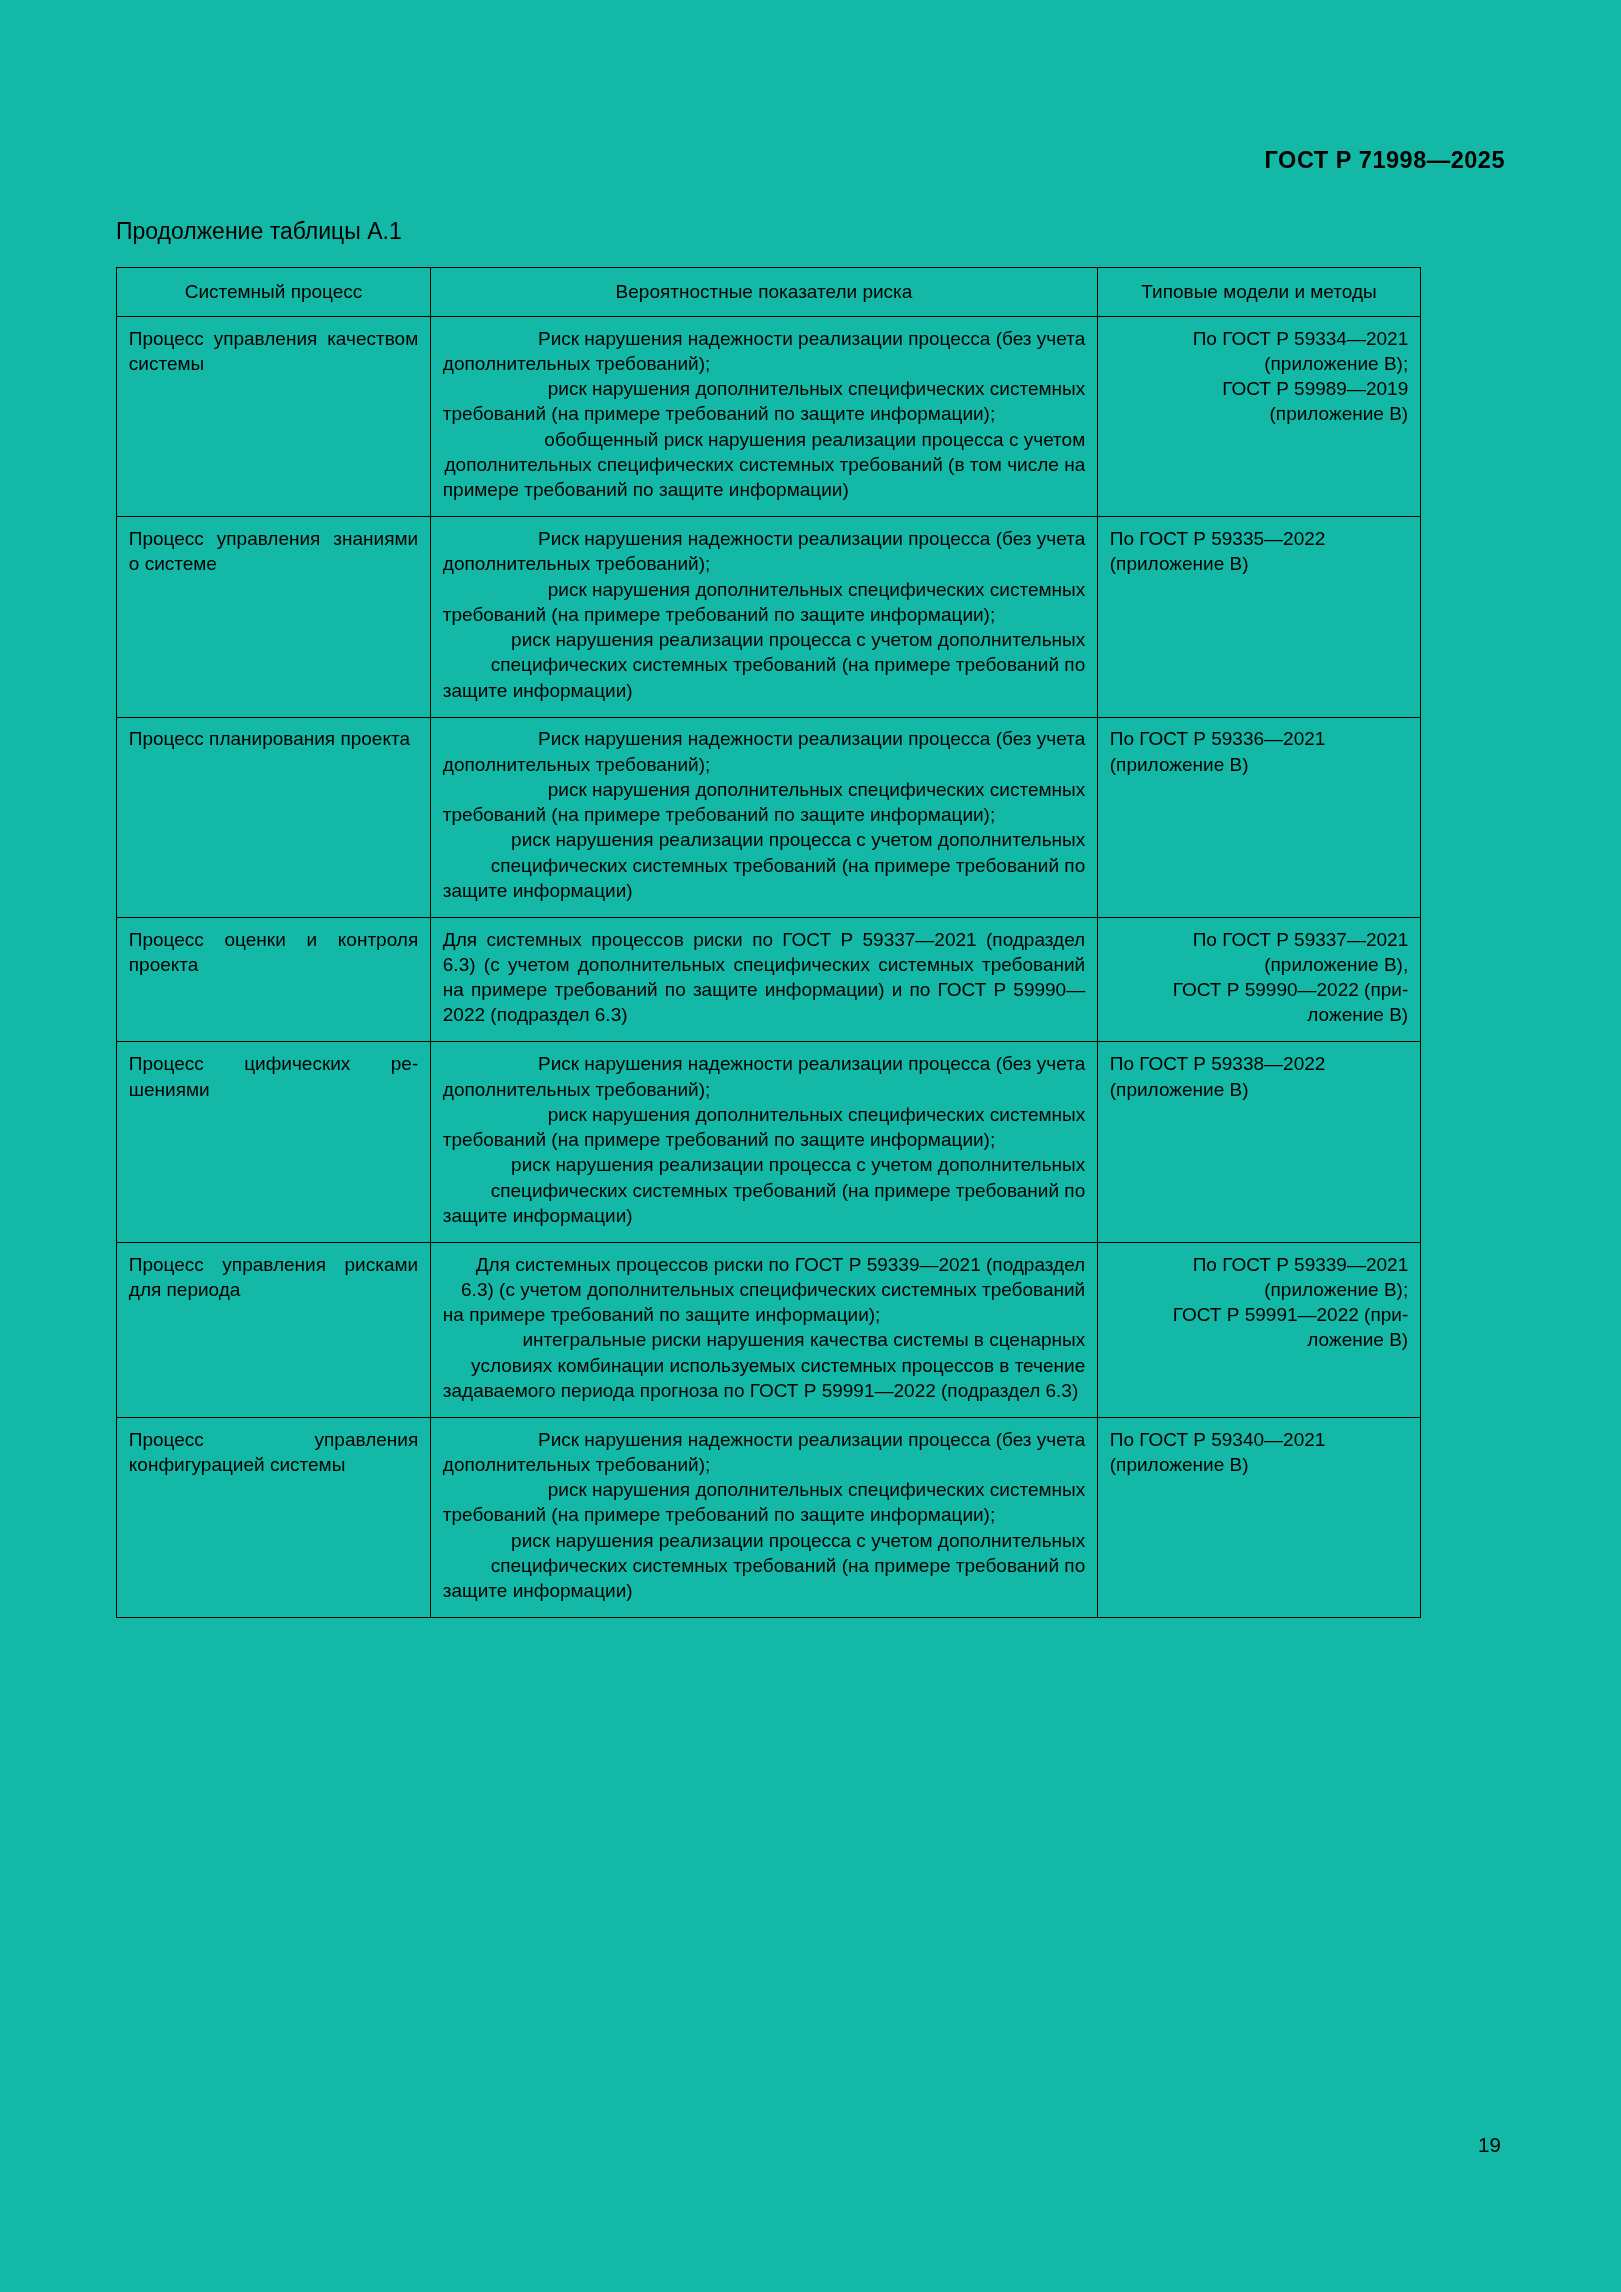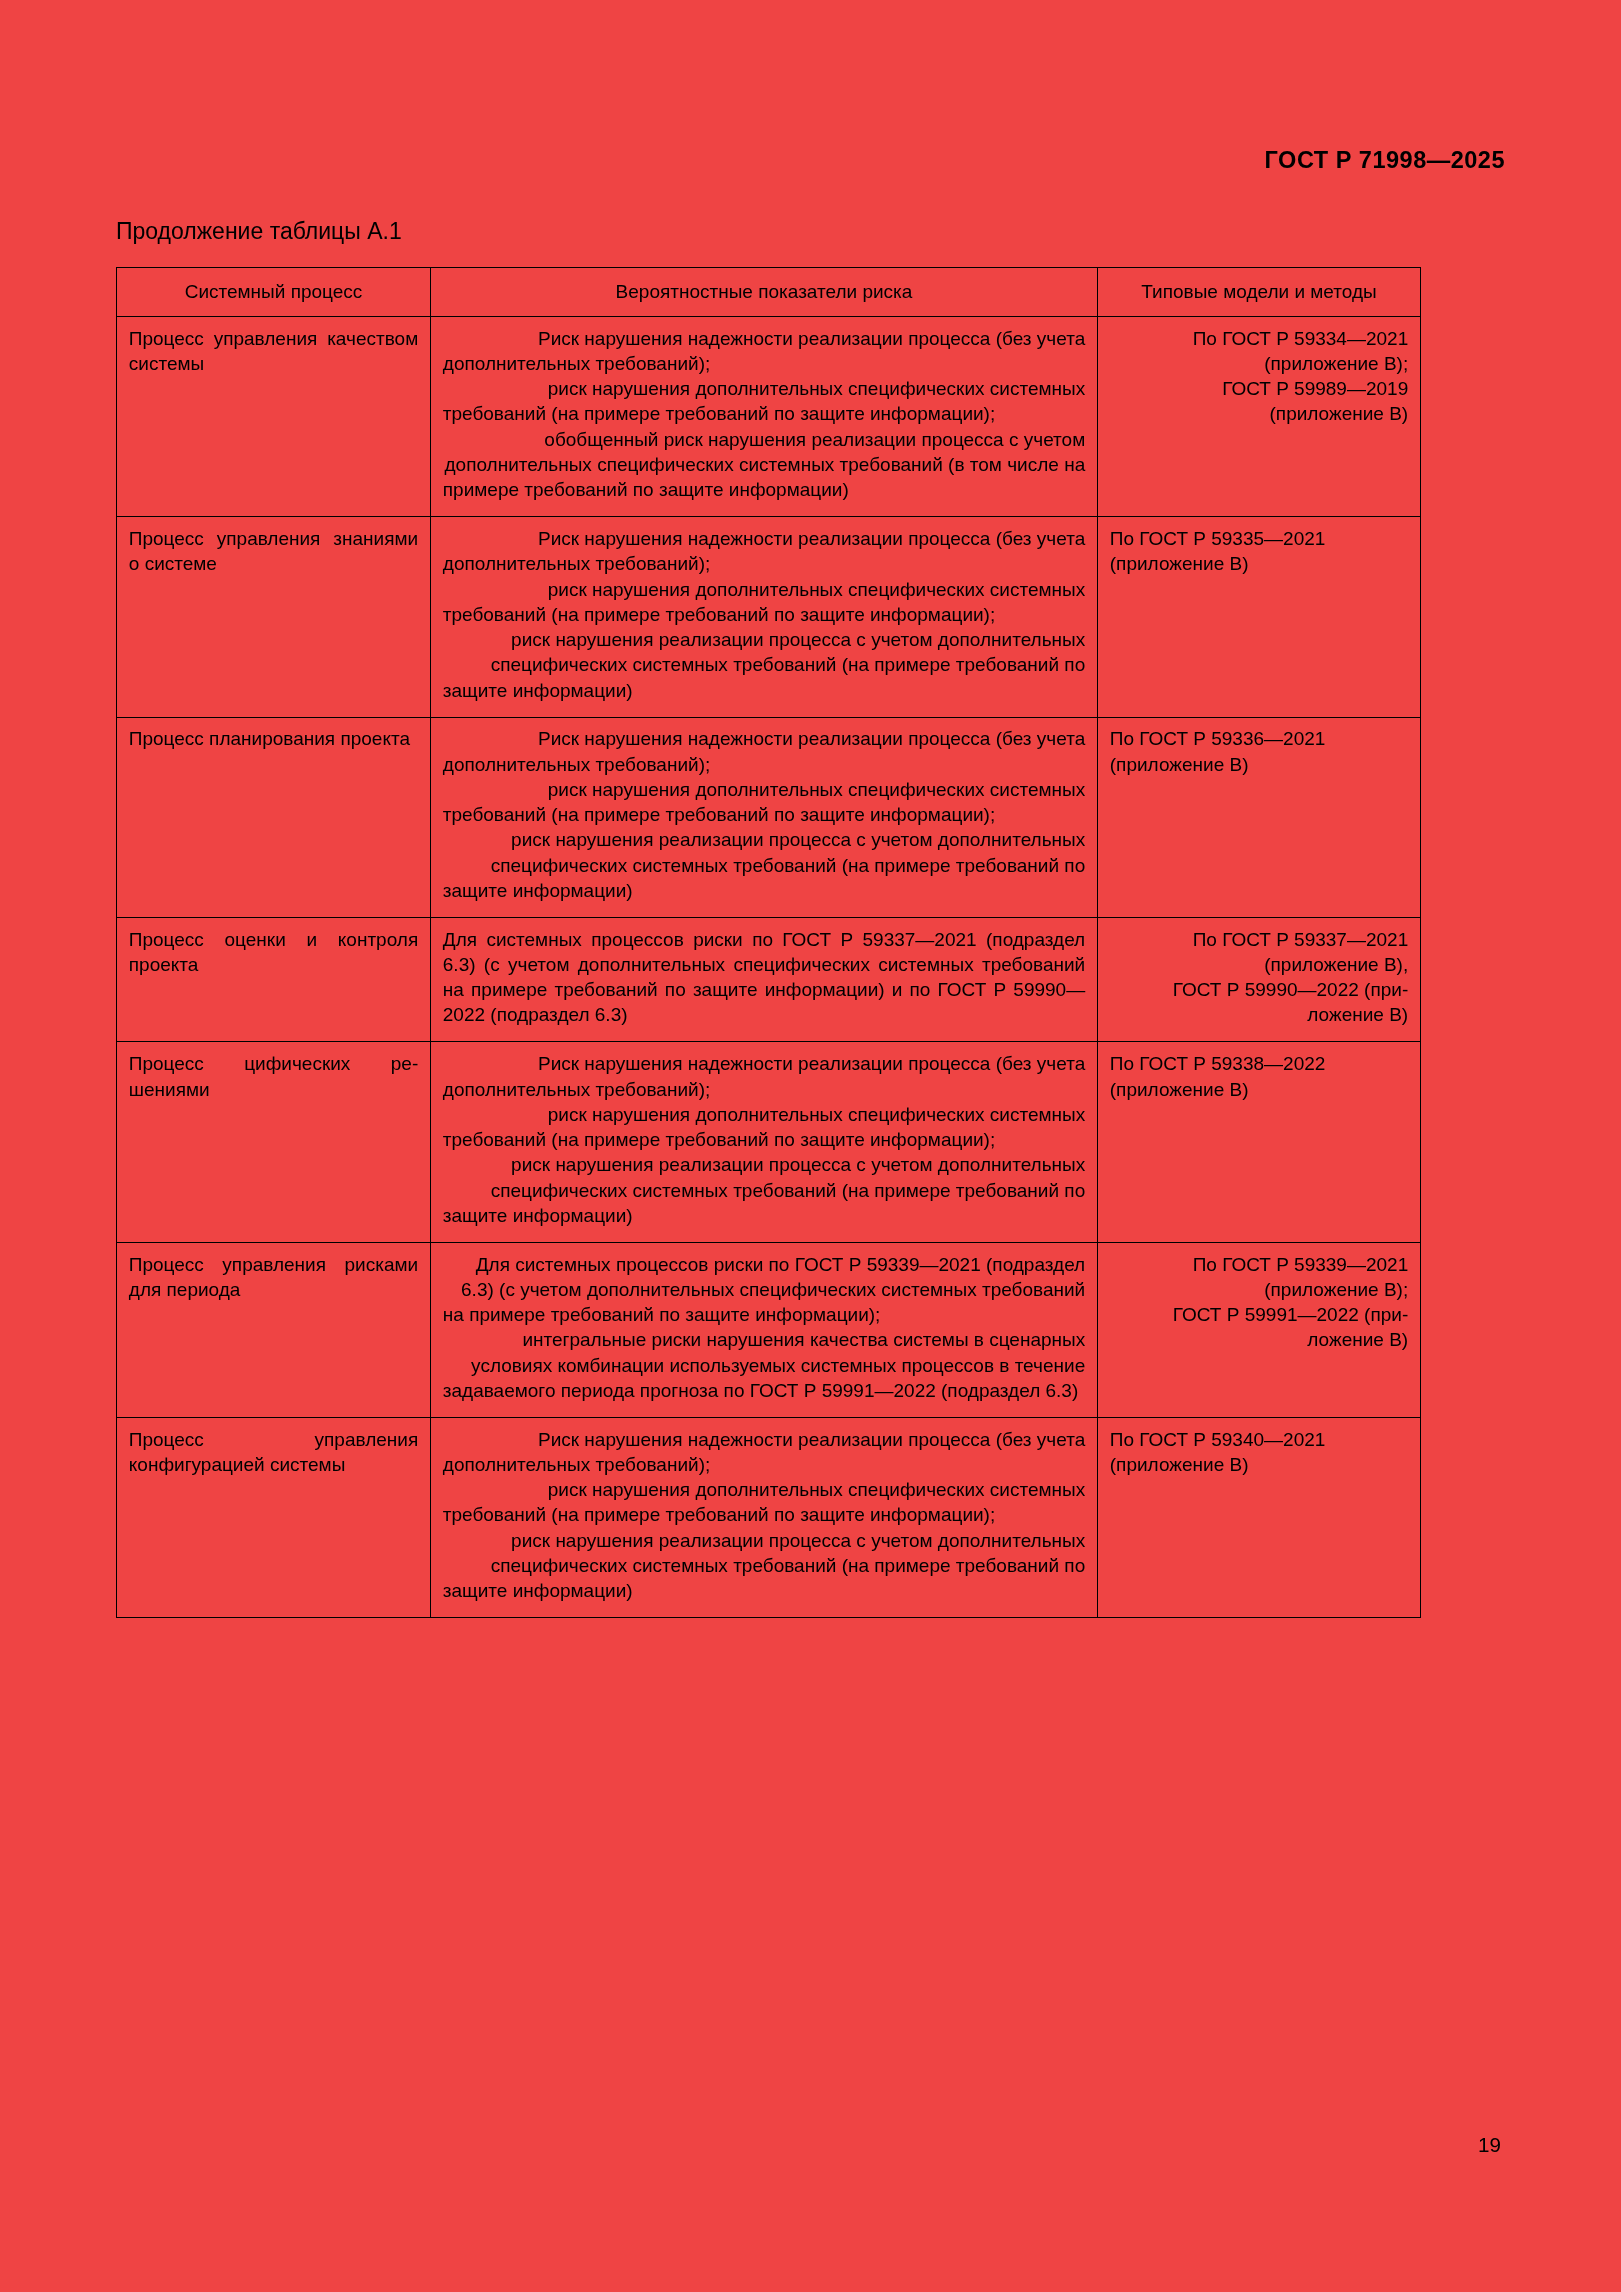--- a/index.html
+++ b/index.html
@@ -9,21 +9,21 @@
   }
   body {
     font-family: "Liberation Sans", sans-serif;
     color: #000000;
   }
   .page {
     position: relative;
     width: 1621px;
     height: 2293px;
     margin: 0 auto;
-    background: #ef4444;
+    background: #14b8a6;
     box-sizing: border-box;
   }
   .header {
     position: absolute;
     top: 147px;
     right: 116px;
     font-size: 23.5px;
     font-weight: bold;
     letter-spacing: 0.5px;
     white-space: nowrap;
@@ -117,21 +117,21 @@
             <span class="ln">ГОСТ Р 59989—2019 (приложение В)</span>
           </td>
       </tr>
       <tr>
         <td class="col1">Процесс управления знаниями о системе</td>
         <td class="col2">
             <span class="ln">Риск нарушения надежности реализации процесса (без учета дополнительных требований);</span>
             <span class="ln">риск нарушения дополнительных специфических си­стемных требований (на примере требований по за­щите информации);</span>
             <span class="ln">риск нарушения реализации процесса с учетом допол­нительных специфических системных требований (на примере требований по защите информации)</span>
           </td>
-        <td class="col3">По ГОСТ Р 59335—2021 (приложение В)</td>
+        <td class="col3">По ГОСТ Р 59335—2022 (приложение В)</td>
       </tr>
       <tr>
         <td class="col1">Процесс планирования проекта</td>
         <td class="col2">
             <span class="ln">Риск нарушения надежности реализации процесса (без учета дополнительных требований);</span>
             <span class="ln">риск нарушения дополнительных специфических си­стемных требований (на примере требований по за­щите информации);</span>
             <span class="ln">риск нарушения реализации процесса с учетом допол­нительных специфических системных требований (на примере требований по защите информации)</span>
           </td>
         <td class="col3">По ГОСТ Р 59336—2021 (приложение В)</td>
       </tr>

